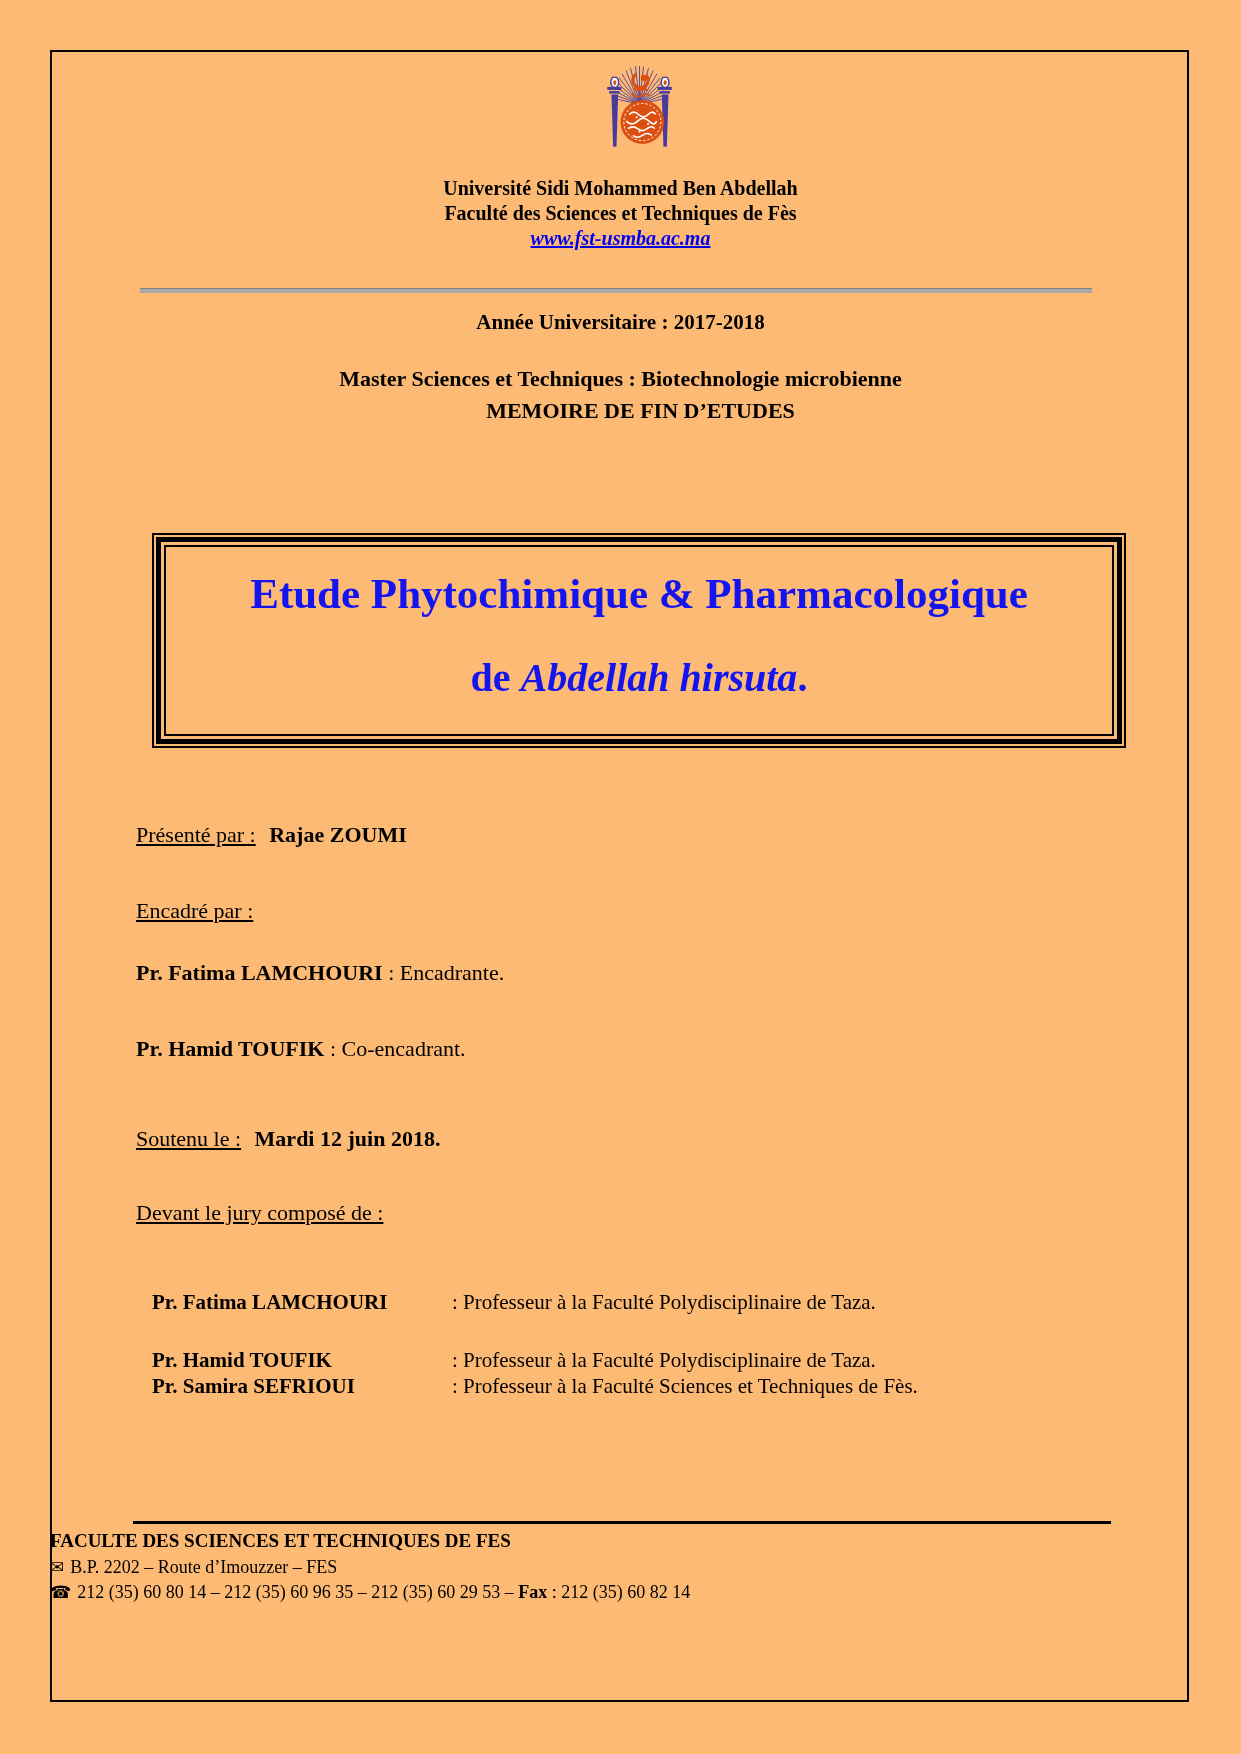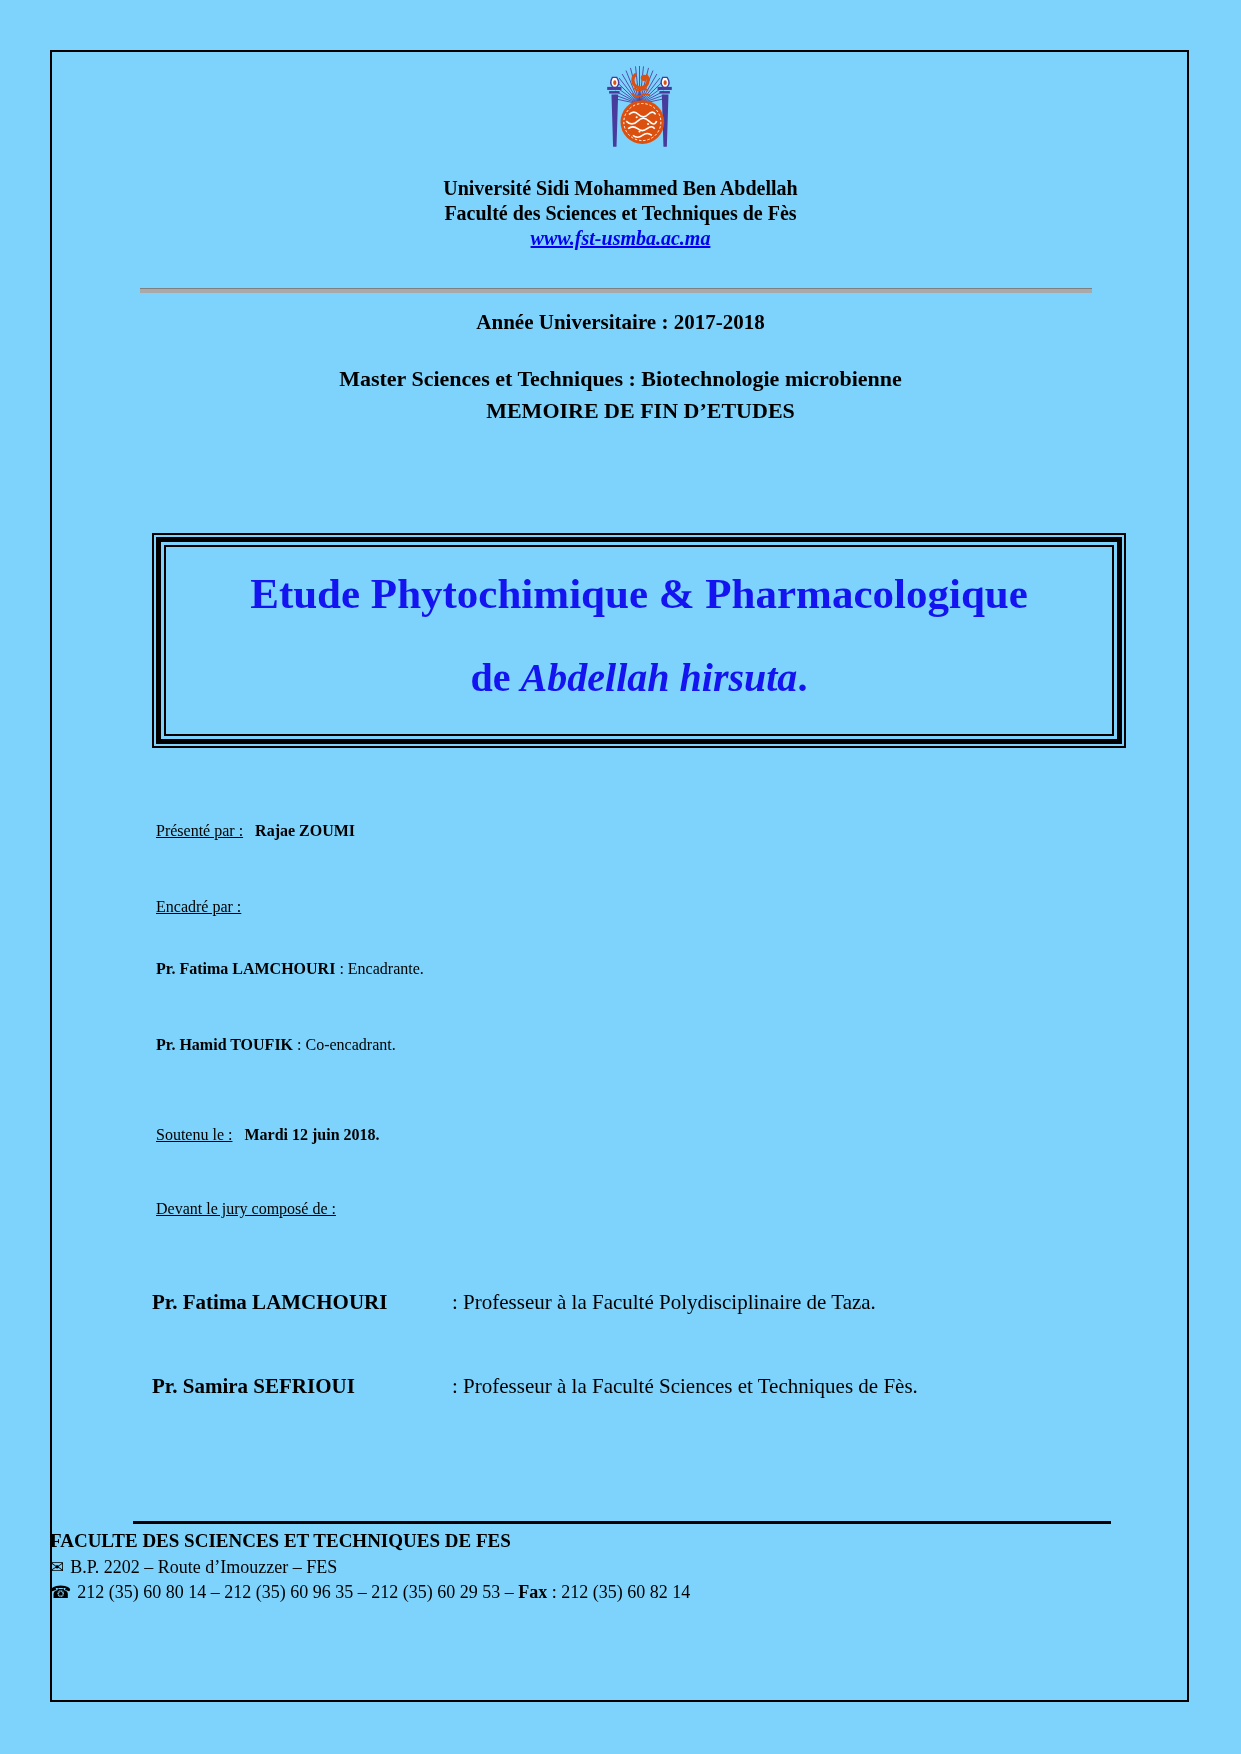--- a/index.html
+++ b/index.html
@@ -1,19 +1,19 @@
 <!DOCTYPE html>
 <html><head>
 <meta charset="utf-8">
 <style>
   html,body{margin:0;padding:0;background:#ffffff;}
   .page{
     position:relative;
     width:1241px;height:1754px;
-    background:#7dd3fc;
+    background:#fdba74;
     font-family:"Liberation Serif","DejaVu Serif",serif;
     color:#000;
     overflow:hidden;
   }
   .sheet-border{
     position:absolute;left:50px;top:50px;width:1139px;height:1652px;
     border:2px solid #000;box-sizing:border-box;
   }
   
   .logo{position:absolute;left:592px;top:58px;width:95px;height:92px;}
@@ -33,21 +33,21 @@
   .memoire{position:absolute;left:0;top:398px;width:1241px;text-align:center;font-weight:bold;font-size:22px;padding-left:20px;}
   
   .tb1{position:absolute;left:152px;top:533px;width:974px;height:215px;box-sizing:border-box;
        border:2px solid #000;padding:2px;}
   .tb2{width:100%;height:100%;box-sizing:border-box;border:5px solid #000;padding:3px;}
   .tb3{width:100%;height:100%;box-sizing:border-box;border:2px solid #000;text-align:center;}
   .title-line1{margin-top:22px;font-size:43px;font-weight:bold;color:#1414f0;}
   .title-line2{margin-top:36px;font-size:40px;font-weight:bold;color:#1414f0;}
   .title-italic{font-style:italic;}
   
-  .entry{position:absolute;left:156px;font-size:16px;white-space:nowrap;}
+  .entry{position:absolute;left:136px;font-size:22px;white-space:nowrap;}
   .lbl-underline{text-decoration:underline;}
   .bold{font-weight:bold;}
   .gap-left{margin-left:8px;}
   .jury-row{position:absolute;left:152px;font-size:21px;white-space:nowrap;}
   .jury-name{display:inline-block;min-width:300px;font-weight:bold;}
   
   .footer-rule{position:absolute;left:133px;top:1521px;width:978px;height:3px;background:#000;}
   .footer-line{position:absolute;left:50px;width:1141px;text-align:left;}
   .f-fac{top:1530px;font-weight:bold;font-size:19px;}
   .f-addr{top:1557px;font-size:18px;}
@@ -146,20 +146,23 @@
     <span class="lbl-underline">Soutenu le :</span>
     <span class="bold gap-left">Mardi 12 juin 2018.</span>
   </div>
 
   <div class="entry" style="top:1200px;">
     <span class="lbl-underline">Devant le jury composé de :</span>
   </div>
   <div class="jury-row" style="top:1290px;">
     <span class="jury-name">Pr. Fatima LAMCHOURI</span><span>: Professeur à la Faculté Polydisciplinaire de Taza.</span>
   </div>
+  <div class="jury-row" style="top:1348px;">
+    <span class="jury-name">Pr. Hamid TOUFIK</span><span>: Professeur à la Faculté Polydisciplinaire de Taza.</span>
+  </div>
   <div class="jury-row" style="top:1374px;">
     <span class="jury-name">Pr. Samira SEFRIOUI</span><span>: Professeur à la Faculté Sciences et Techniques de Fès.</span>
   </div>
 
   <div class="footer-rule"></div>
   <div class="footer-line f-fac">FACULTE DES SCIENCES ET TECHNIQUES DE FES</div>
   <div class="footer-line f-addr">
     <span class="f-icon">✉</span><span>B.P. 2202 – Route d’Imouzzer – FES</span>
   </div>
   <div class="footer-line f-tel">

